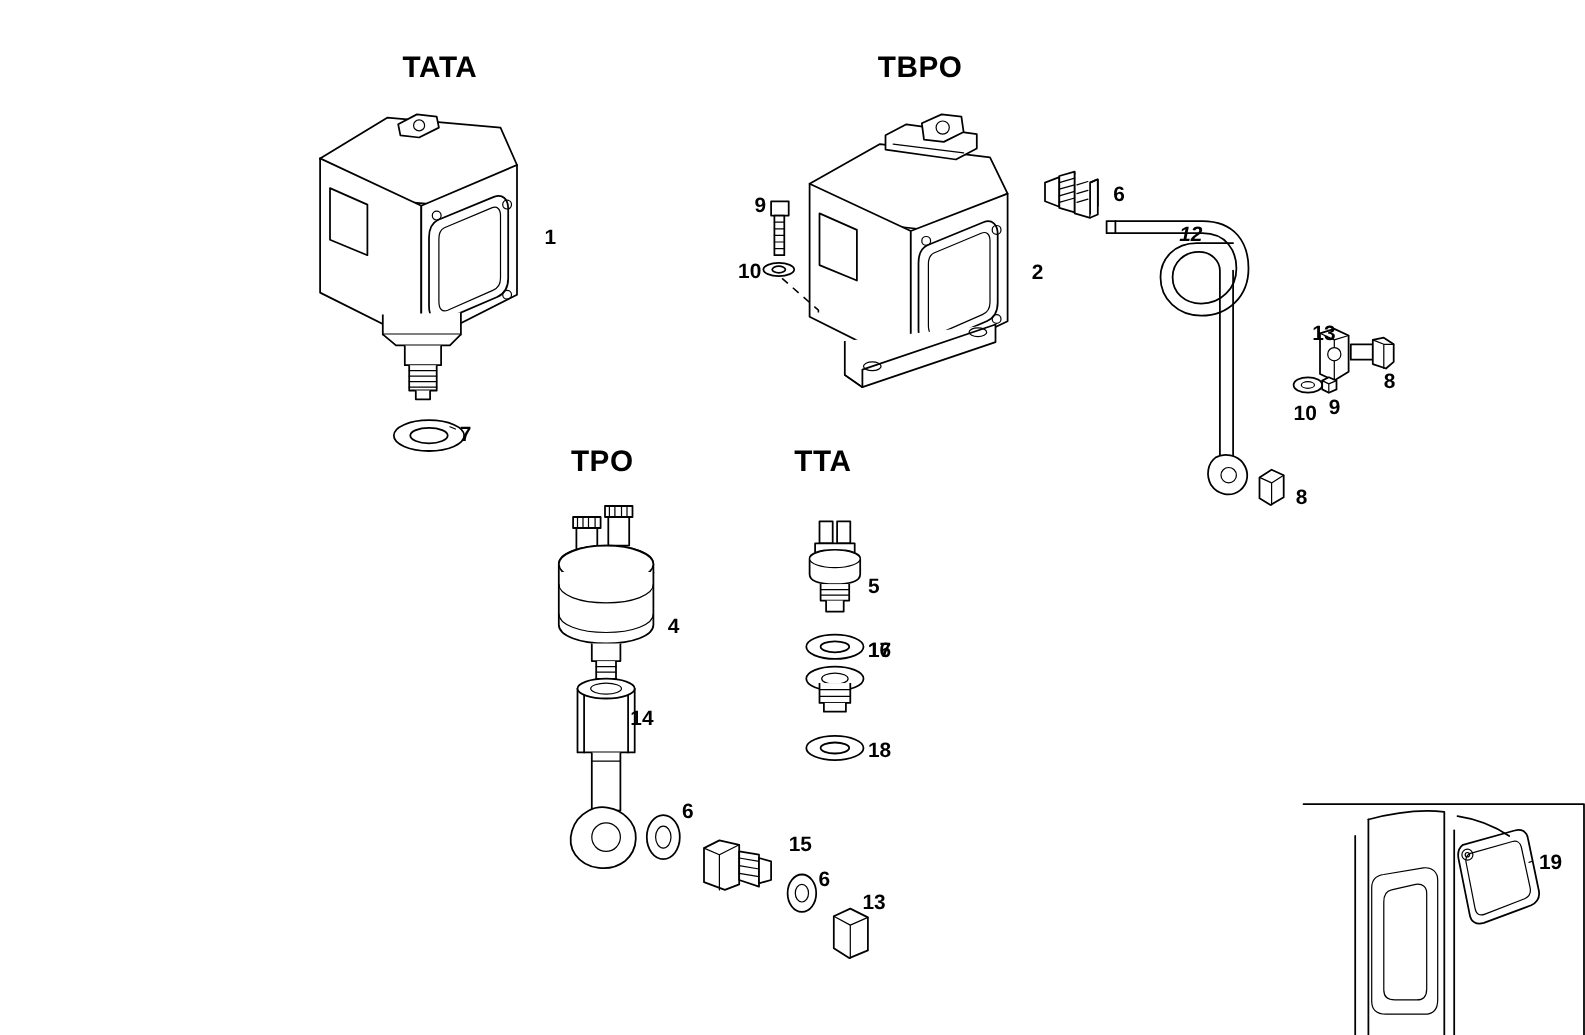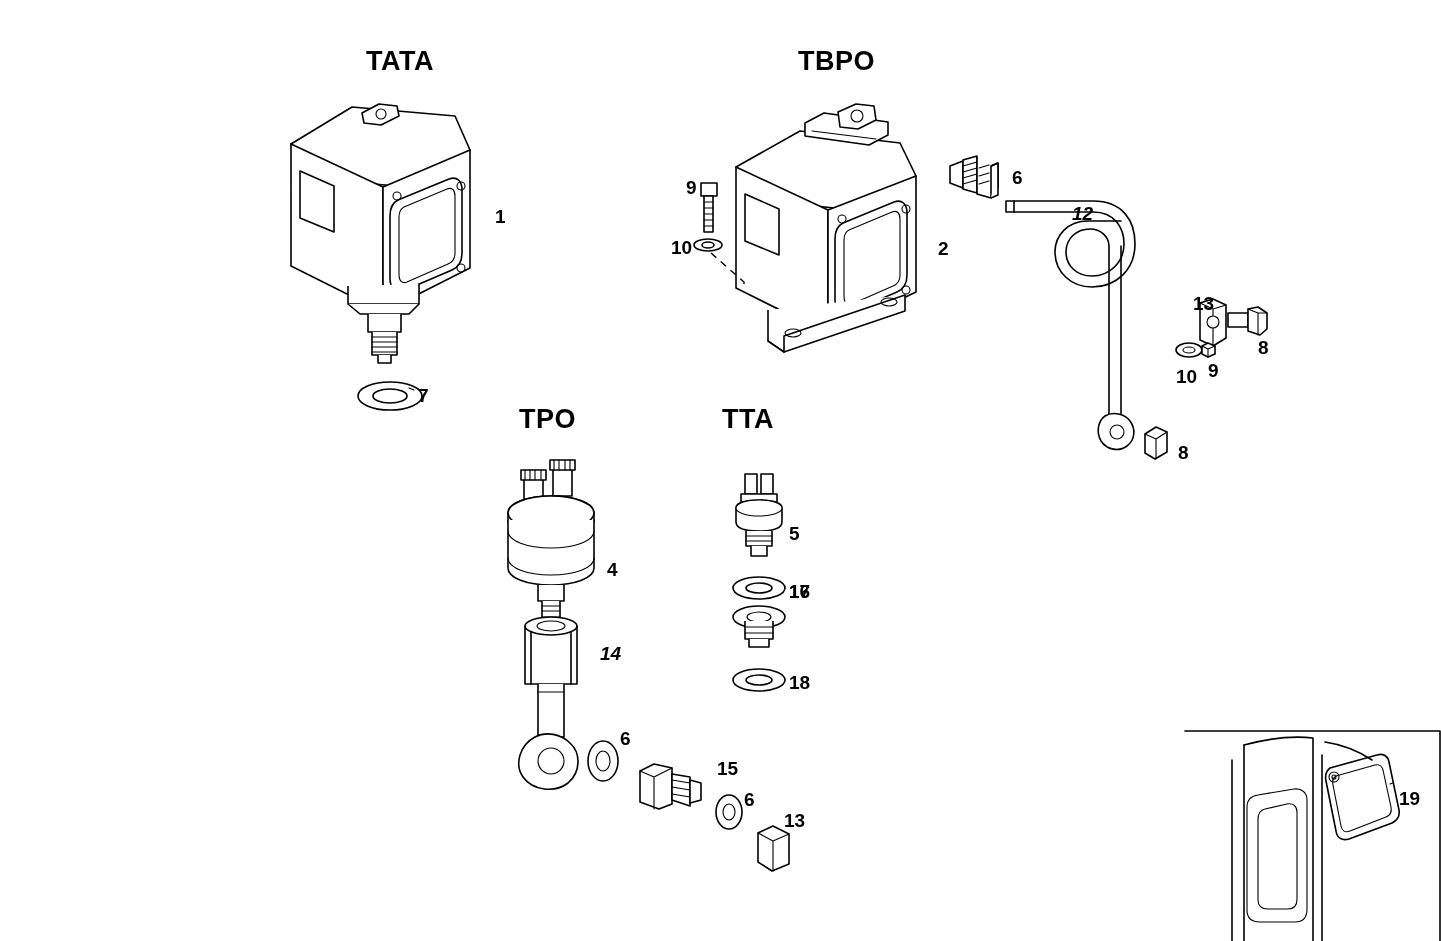--- a/index.html
+++ b/index.html
@@ -258,24 +258,24 @@
 <div class="lbl num" style="left:671px;top:237px;">10</div>
 <div class="lbl num" style="left:1012px;top:167px;">6</div>
 <div class="lbl num" style="left:1072px;top:203px;font-style:italic;">12</div>
 <div class="lbl num" style="left:1193px;top:293px;">13</div>
 <div class="lbl num" style="left:1258px;top:337px;">8</div>
 <div class="lbl num" style="left:1176px;top:366px;">10</div>
 <div class="lbl num" style="left:1208px;top:360px;">9</div>
 <div class="lbl num" style="left:1178px;top:442px;">8</div>
 <div class="lbl num" style="left:418px;top:385px;">7</div>
 <div class="lbl num" style="left:607px;top:559px;">4</div>
-<div class="lbl num" style="left:600px;top:643px;font-style:italic;">14</div>
+<div class="lbl num" style="left:573px;top:643px;">14</div>
 <div class="lbl num" style="left:620px;top:728px;">6</div>
 <div class="lbl num" style="left:717px;top:758px;">15</div>
 <div class="lbl num" style="left:744px;top:789px;">6</div>
 <div class="lbl num" style="left:784px;top:810px;">13</div>
 <div class="lbl num" style="left:789px;top:523px;">5</div>
 <div class="lbl num" style="left:789px;top:581px;">16</div>
 <div class="lbl num" style="left:789px;top:581px;">17</div>
 <div class="lbl num" style="left:789px;top:672px;text-align:right;">18</div>
-<div class="lbl num" style="left:1399px;top:774px;margin-top:14px;">19</div>
+<div class="lbl num" style="left:1399px;top:774px;">19</div>
 
 </div>
 
 </body></html>

